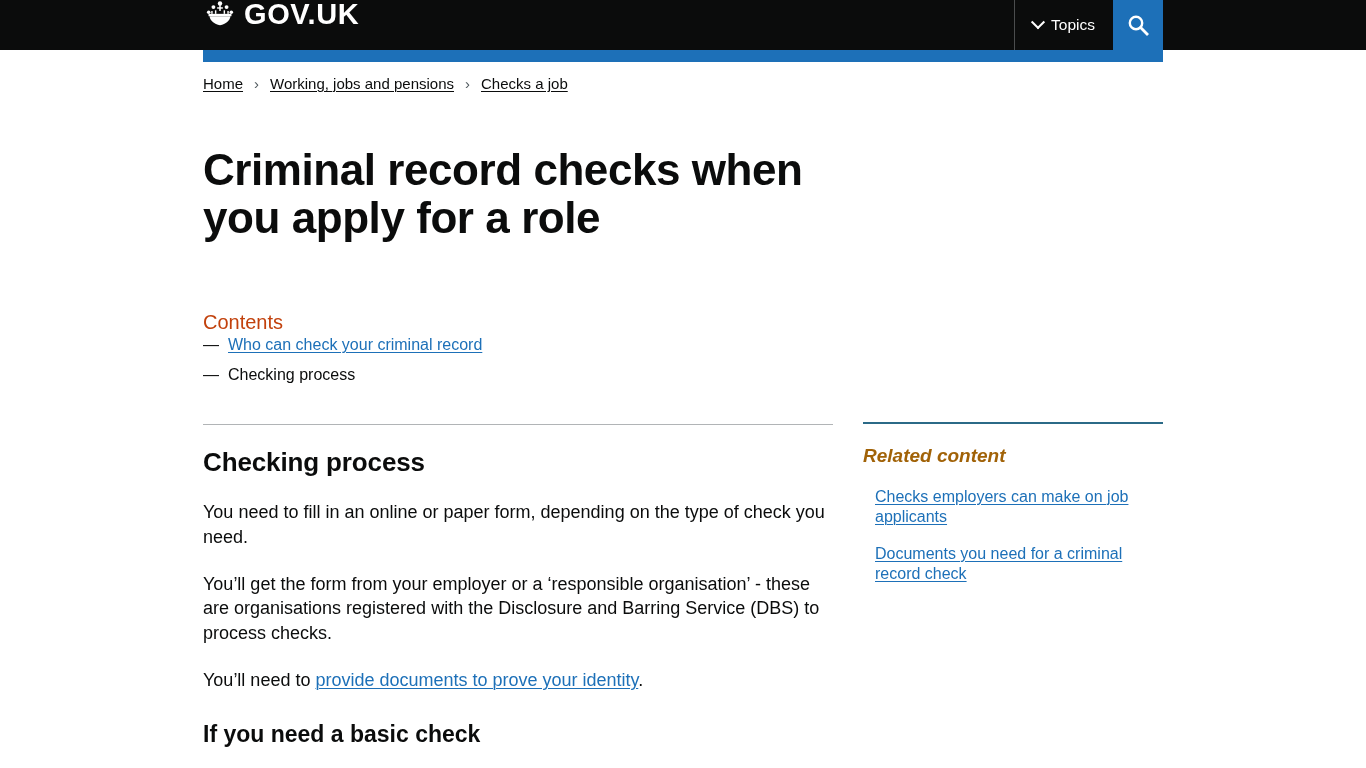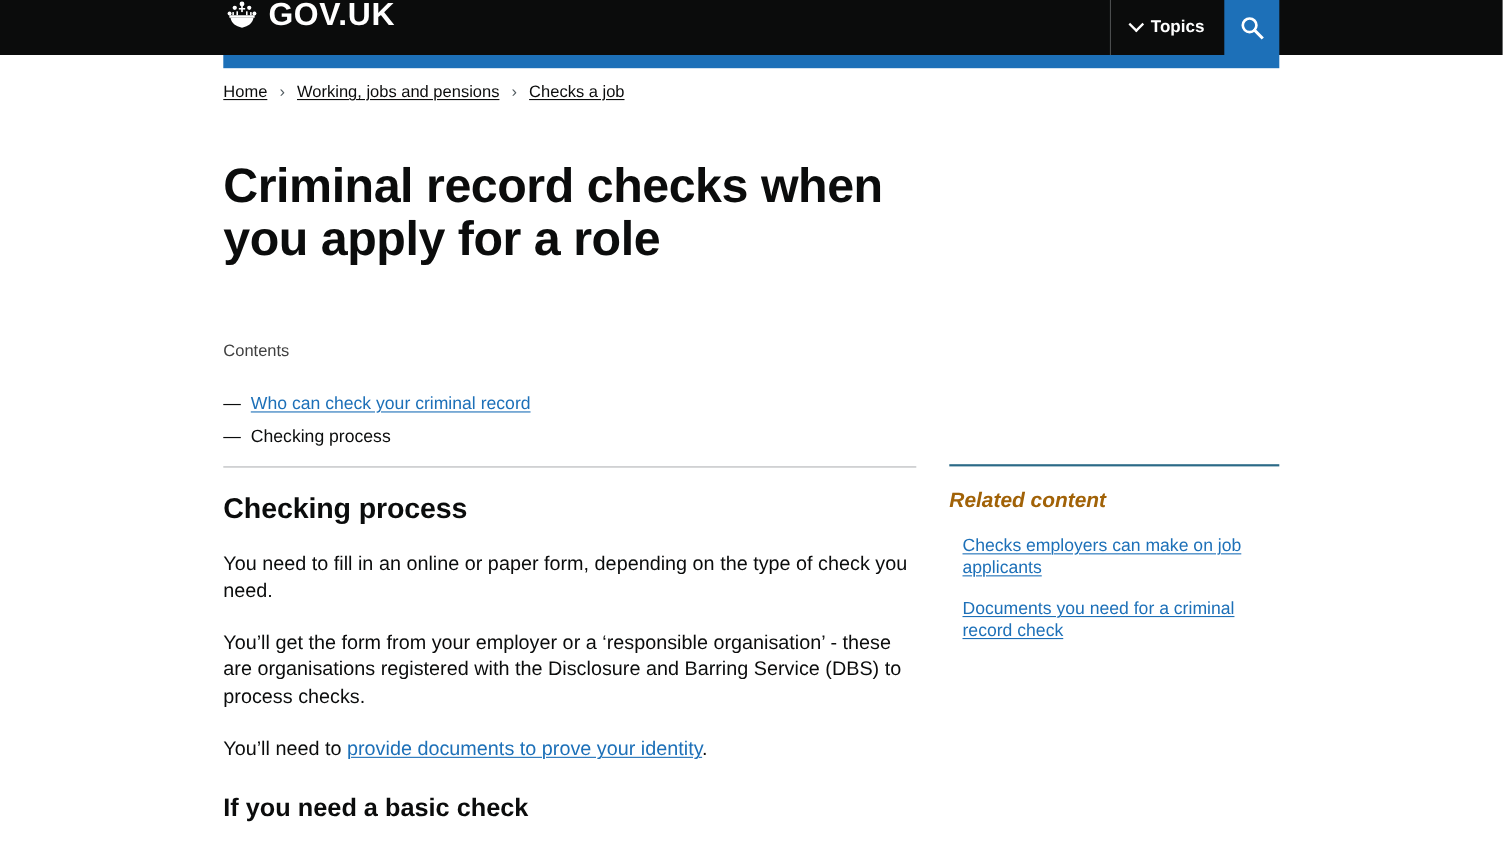--- a/index.html
+++ b/index.html
@@ -61,21 +61,21 @@
     align-items: stretch;
   }
   .nav-item {
     position: relative;
     display: flex;
     align-items: center;
     gap: 8px;
     padding: 0 18px;
     color: #ffffff;
     font-size: 15.5px;
-    font-weight: 700;
+    font-weight: 400;
     text-decoration: none;
     white-space: nowrap;
     border-left: 1px solid #4b4d4e;
     cursor: pointer;
   }
   .nav-item .chev {
     display: inline-block;
     width: 10px;
     height: 10px;
     border-right: 2px solid #ffffff;
@@ -149,23 +149,23 @@
     color: #0b0c0c;
   }
 
   .contents {
     position: absolute;
     left: 203px;
     top: 249px;
     width: 640px;
   }
   .contents-label {
-    font-size: 15px;
-    color: #404040;
-    margin: 0 0 30px 0;
+    font-size: 20px;
+    color: #c2410c;
+    margin: 0 0 1px 0;
   }
   .contents-list {
     list-style: none;
     margin: 0;
     padding: 0;
   }
   .contents-list li {
     display: flex;
     align-items: baseline;
     margin-bottom: 10px;

